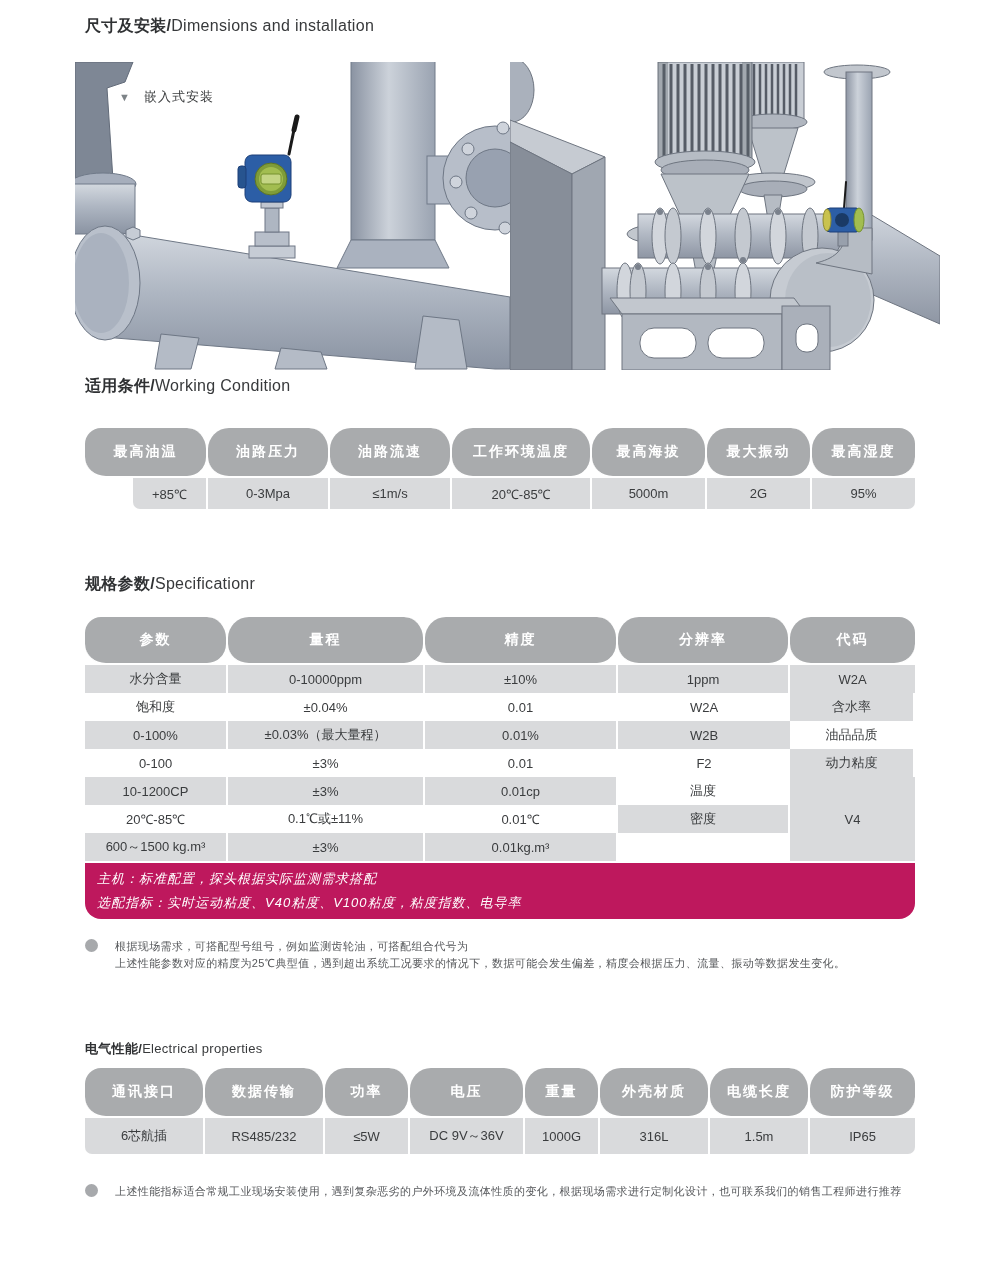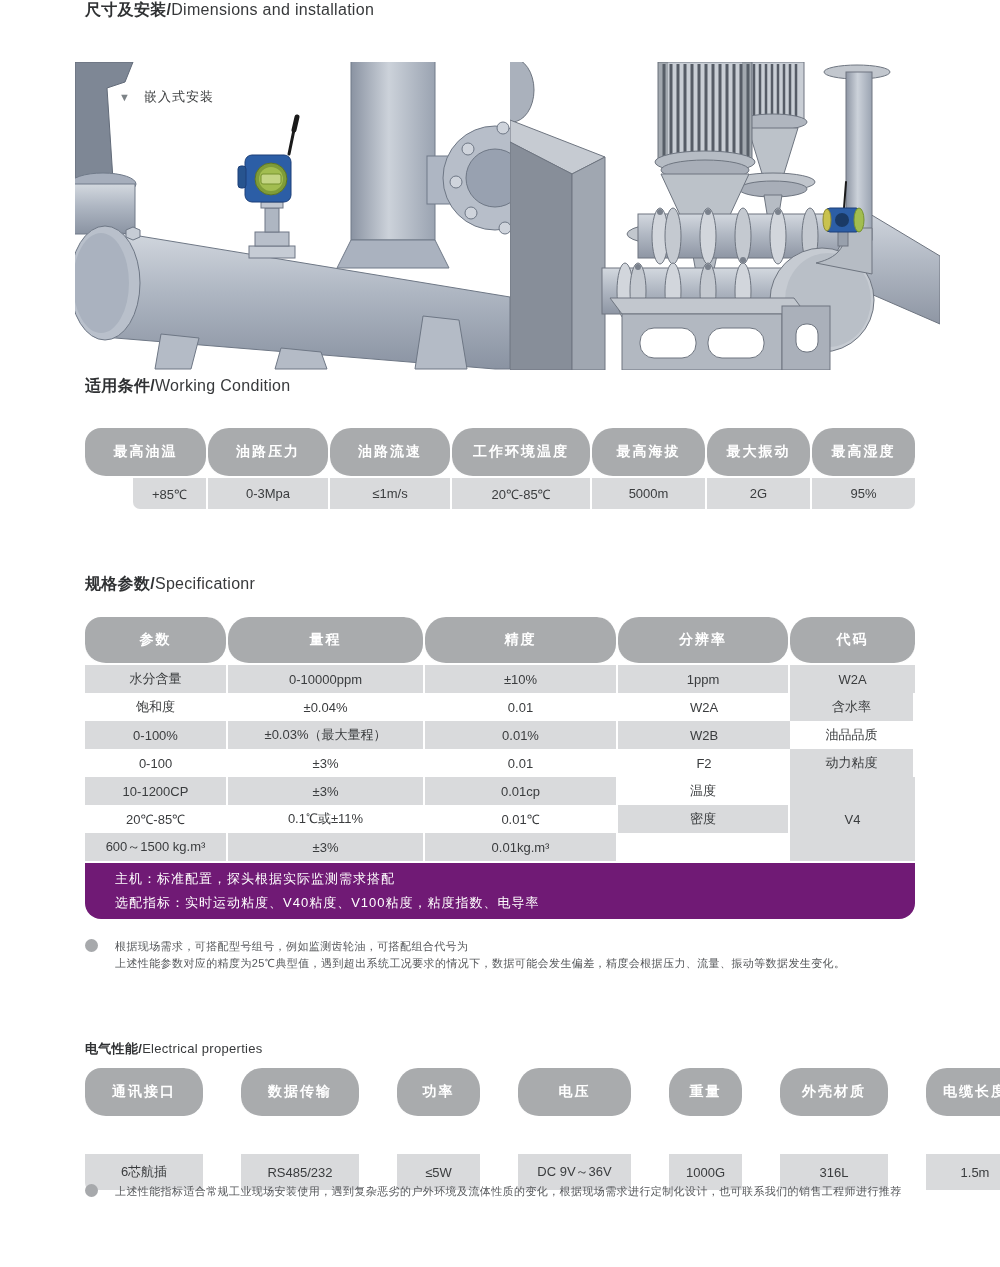--- a/index.html
+++ b/index.html
@@ -3,21 +3,21 @@
 <meta charset="utf-8">
 <style>
   * { margin:0; padding:0; box-sizing:border-box; }
   body { background:#ffffff; font-family:"Liberation Sans", sans-serif; }
   .page { position:relative; width:1000px; height:1267px; background:#ffffff; overflow:hidden; }
 
   
   .sec-title { position:absolute; left:85px; font-size:16px; color:#2f3133; letter-spacing:.3px; white-space:nowrap; }
   .sec-title .zh { font-weight:700; }
   .sec-title .en { font-weight:400; color:#37393b; }
-  .t1 { top:0;text-align:center; }
+  .t1 { top:16px;text-align:center; }
   .t2 { top:376px; }
   .t3 { top:574px; }
   .t4 { top:1040px; font-size:13px; }
 
   
   .figure { position:absolute; left:75px; top:62px; width:865px; height:308px; background:#fff; }
   .figure svg { position:absolute; top:0; display:block; }
   .cad-left { left:0; }
   .cad-right { left:435px; }
   .fig-label { position:absolute; left:44px; top:26px; display:flex; align-items:center; gap:14px; }
@@ -36,26 +36,26 @@
   .v-cell.last { border-right:none; }
   .bg-lt { background:#d9dadc; }
   .bg-wh { background:#ffffff; }
 
   .working { top:428px; grid-template-columns:123px 122px 122px 140px 115px 105px 103px; grid-template-rows:50px 31px; }
   .working .v-cell.first { border-bottom-left-radius:7px;margin-left:48px; }
   .working .v-cell.cap-r { border-bottom-right-radius:7px; }
 
   .spec { top:617px; grid-template-columns:143px 197px 193px 172px 125px; grid-template-rows:48px repeat(7,28px) 58px; }
   .spec .merged { grid-area:6 / 5 / 9 / 6; background:#d9dadc; font-size:13px; color:#3a3c3e; }
-  .spec .foot { grid-area:9 / 1 / 10 / 6; background:#701a75; border-top:2px solid #fff;
+  .spec .foot { grid-area:9 / 1 / 10 / 6; background:#be185d; border-top:2px solid #fff;
                 border-bottom-left-radius:16px; border-bottom-right-radius:16px;
-                display:flex; flex-direction:column; justify-content:center; gap:6px; padding-left:30px; }
+                display:flex; flex-direction:column; justify-content:center; gap:6px; padding-left:12px;font-style:italic; }
   .spec .foot div { color:#ffffff; font-size:13px; letter-spacing:1px; }
 
-  .elec { top:1068px; grid-template-columns:120px 120px 85px 115px 75px 110px 100px 105px; grid-template-rows:50px 36px;gap:36px; }
+  .elec { top:1068px; grid-template-columns:120px 120px 85px 115px 75px 110px 100px 105px; grid-template-rows:50px 36px; }
   .elec .v-cell.first { border-bottom-left-radius:7px; }
   .elec .v-cell.cap-r { border-bottom-right-radius:7px; }
 
   
   .note { position:absolute; left:85px; width:840px; display:flex; gap:17px; }
   .notes1 { top:938px; }
   .notes2 { top:1183px; }
   .bullet { flex:0 0 13px; width:13px; height:13px; border-radius:50%; background:#a7a9ac; margin-top:1px; }
   .note-lines { font-size:11px; color:#55575a; line-height:1.55; letter-spacing:.4px; }
 </style>

